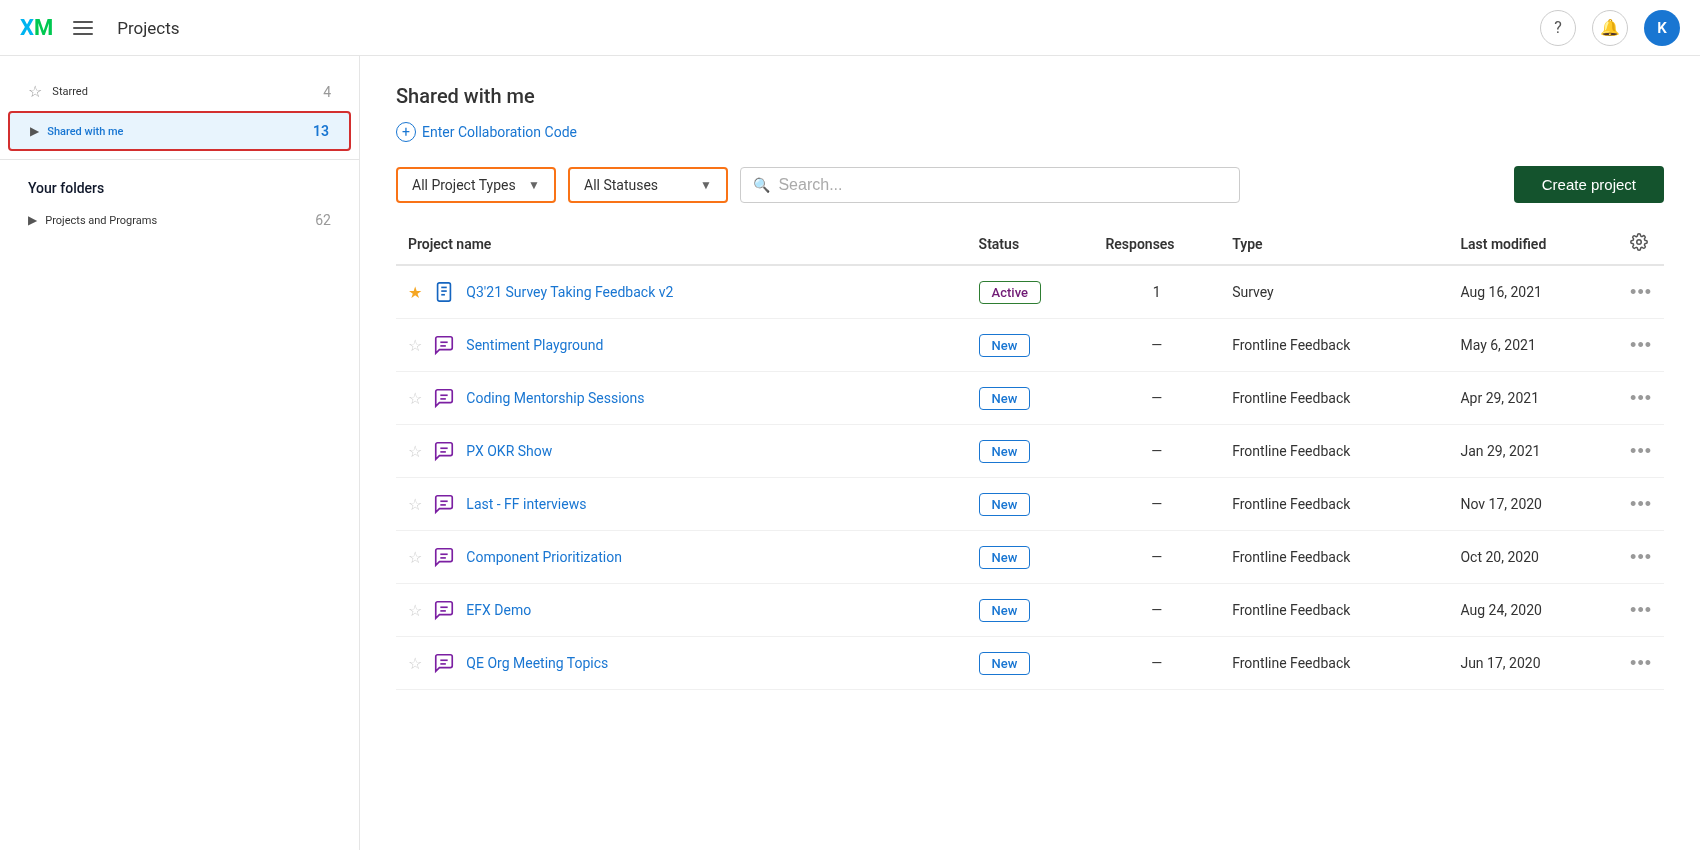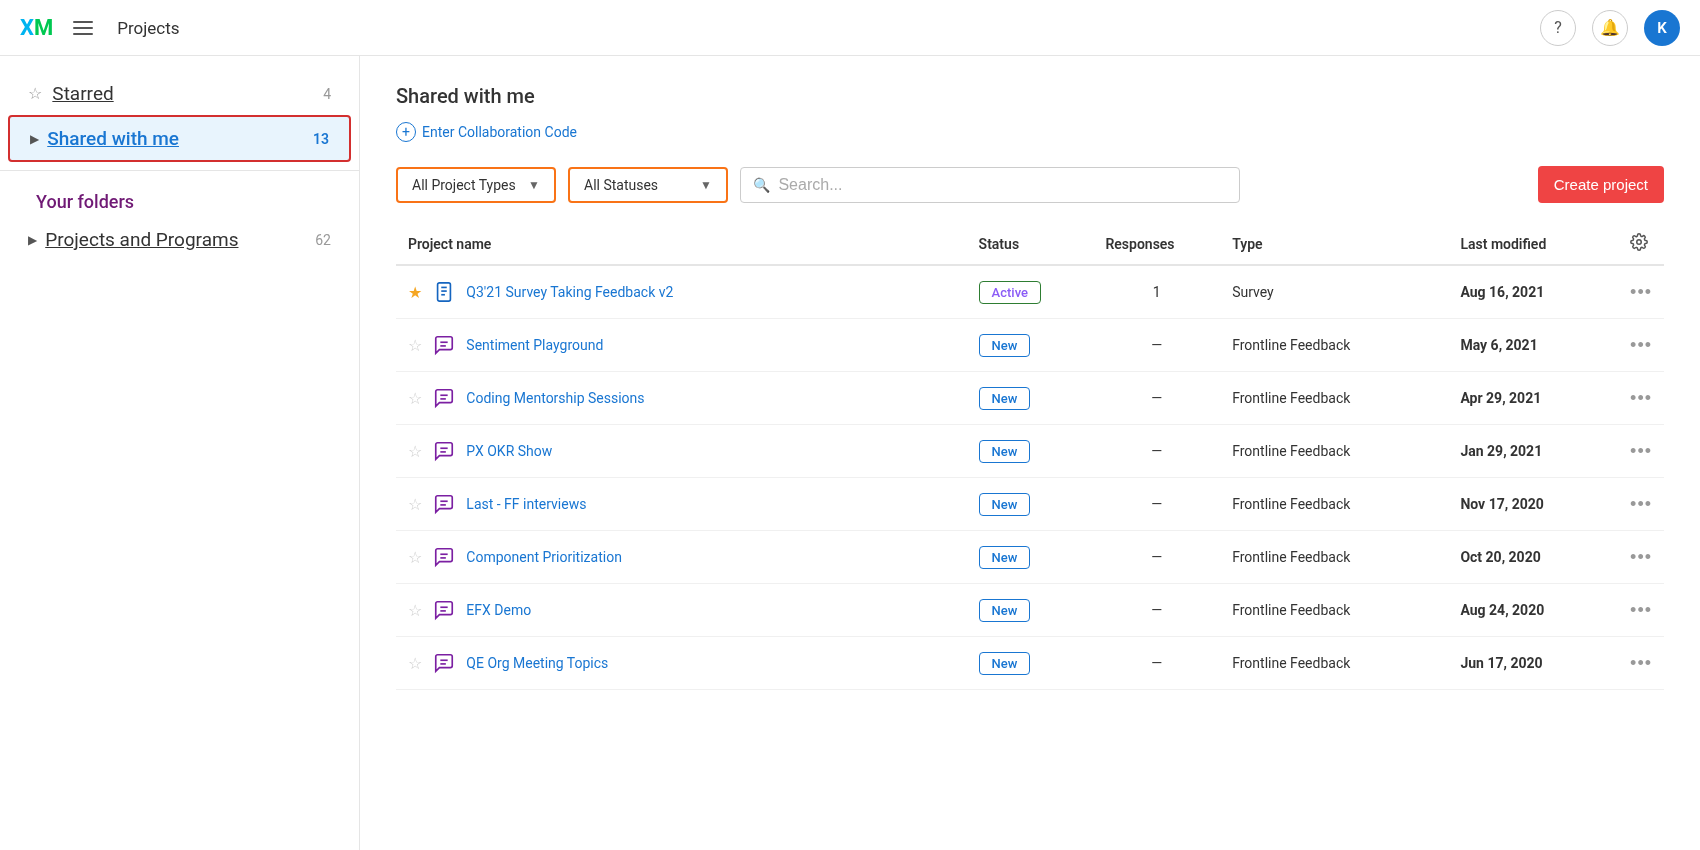--- a/index.html
+++ b/index.html
@@ -19,66 +19,66 @@
     .xm-logo span:last-child { color: #00c851; }
     .hamburger-icon { display: flex; flex-direction: column; gap: 4px; cursor: pointer; padding: 4px; }
     .hamburger-icon span { display: block; width: 20px; height: 2px; background: #555; border-radius: 2px; }
     .top-bar-title { font-size: 17px; color: #333; font-weight: 400; margin-left: 4px; }
     .top-bar-right { margin-left: auto; display: flex; align-items: center; gap: 16px; }
     .icon-btn { width: 36px; height: 36px; border-radius: 50%; border: 1.5px solid #ccc; display: flex; align-items: center; justify-content: center; cursor: pointer; color: #555; font-size: 16px; background: #fff; }
     .user-avatar { width: 36px; height: 36px; border-radius: 50%; background: #1976d2; color: #fff; display: flex; align-items: center; justify-content: center; font-weight: 600; font-size: 15px; cursor: pointer; }
 
     
     .sidebar-item { display: flex; align-items: center; padding: 10px 20px; cursor: pointer; border-radius: 4px; margin: 0 8px; }
-    .sidebar-item-label { flex: 1; font-size: 19px; color: #333; text-decoration: underline; }
+    .sidebar-item-label { flex: 1; font-size: 11px; color: #333; }
     .sidebar-item-count { font-size: 14px; color: #999; }
     .sidebar-item .chevron { margin-right: 8px; font-size: 12px; color: #555; }
     .sidebar-item .star-icon { margin-right: 10px; color: #999; font-size: 16px; }
     .sidebar-item-active { background: #e8f4fd; border: 2px solid #d32f2f; border-radius: 4px; margin: 0 8px; }
     .sidebar-item-active .sidebar-item-label { color: #1976d2; font-weight: 500; }
     .sidebar-item-active .sidebar-item-count { color: #1976d2; font-weight: 600; }
-    .sidebar-section-label { padding: 12px 20px 6px 36px; font-size: 18px; color: #701a75; font-weight: 500; }
+    .sidebar-section-label { padding: 12px 20px 6px 28px; font-size: 14px; color: #0f172a; font-weight: 500; }
     .sidebar-divider { height: 1px; background: #e5e5e5; margin: 8px 0; }
 
     
     .content-title { font-size: 20px; color: #333; font-weight: 500; margin-bottom: 14px; }
     .collab-code-btn { display: flex; align-items: center; gap: 6px; color: #1976d2; cursor: pointer; font-size: 14px; margin-bottom: 24px; }
     .plus-circle { width: 20px; height: 20px; border: 1.5px solid #1976d2; border-radius: 50%; display: flex; align-items: center; justify-content: center; font-size: 14px; color: #1976d2; }
 
     
     .filters-row { display: flex; align-items: center; gap: 12px; margin-bottom: 20px; }
     .filter-dropdown { display: flex; align-items: center; gap: 6px; padding: 8px 14px; border: 2px solid #f97316; border-radius: 4px; cursor: pointer; background: #fff; font-size: 14px; color: #333; min-width: 160px; }
     .filter-dropdown .chevron-down { font-size: 12px; color: #666; margin-left: auto; }
     .search-box { flex: 1; display: flex; align-items: center; border: 1px solid #ccc; border-radius: 4px; padding: 8px 12px; gap: 8px; max-width: 500px; }
     .search-box input { border: none; outline: none; font-size: 16px; color: #333; width: 100%; background: transparent; }
     .search-box input::placeholder { color: #aaa; }
     .search-icon { color: #aaa; font-size: 14px; }
-    .create-btn { margin-left: auto; padding: 10px 16px; background: #ef4444; color: #fff; border: none; border-radius: 4px; font-size: 15px; font-weight: 500; cursor: pointer; }
+    .create-btn { margin-left: auto; padding: 10px 28px; background: #14532d; color: #fff; border: none; border-radius: 4px; font-size: 15px; font-weight: 500; cursor: pointer; }
 
     
     .projects-table { width: 100%; border-collapse: collapse; }
     .projects-table th { text-align: left; font-weight: 600; font-size: 14px; color: #333; padding: 10px 12px; border-bottom: 2px solid #e5e5e5; }
     .projects-table th.col-settings { width: 40px; text-align: center; }
     .projects-table td { padding: 14px 12px; border-bottom: 1px solid #f0f0f0; vertical-align: middle; font-size: 14px; color: #333; }
     .col-name { width: 45%; }
     .col-status { width: 10%; }
     .col-responses { width: 10%; text-align: center; }
     .col-type { width: 18%; }
-    .col-modified { width: 13%; font-weight: bold; }
+    .col-modified { width: 13%; }
     .col-actions { width: 5%; text-align: right; }
 
     .project-name-cell { display: flex; align-items: center; gap: 10px; }
     .star-btn { cursor: pointer; font-size: 16px; color: #ccc; background: none; border: none; padding: 0; }
     .star-btn.starred { color: #f5a623; }
     .project-icon { width: 24px; height: 24px; display: flex; align-items: center; justify-content: center; }
     .project-name-text { font-size: 14px; color: #333; }
 
     
     .badge { display: inline-block; padding: 3px 12px; border-radius: 4px; font-size: 13px; font-weight: 500; }
-    .badge-active { color: #8b5cf6; border: 1.5px solid #2e7d32; background: #fff; }
+    .badge-active { color: #701a75; border: 1.5px solid #2e7d32; background: #fff; }
     .badge-new { color: #1976d2; border: 1.5px solid #1976d2; background: #fff; }
     .more-btn { color: #999; font-size: 18px; cursor: pointer; background: none; border: none; letter-spacing: 1px; }
   </style>
 </head>
 <body>
 
 <div class="app-container">
 
   <div class="top-bar">
     <div class="top-bar-logo">

